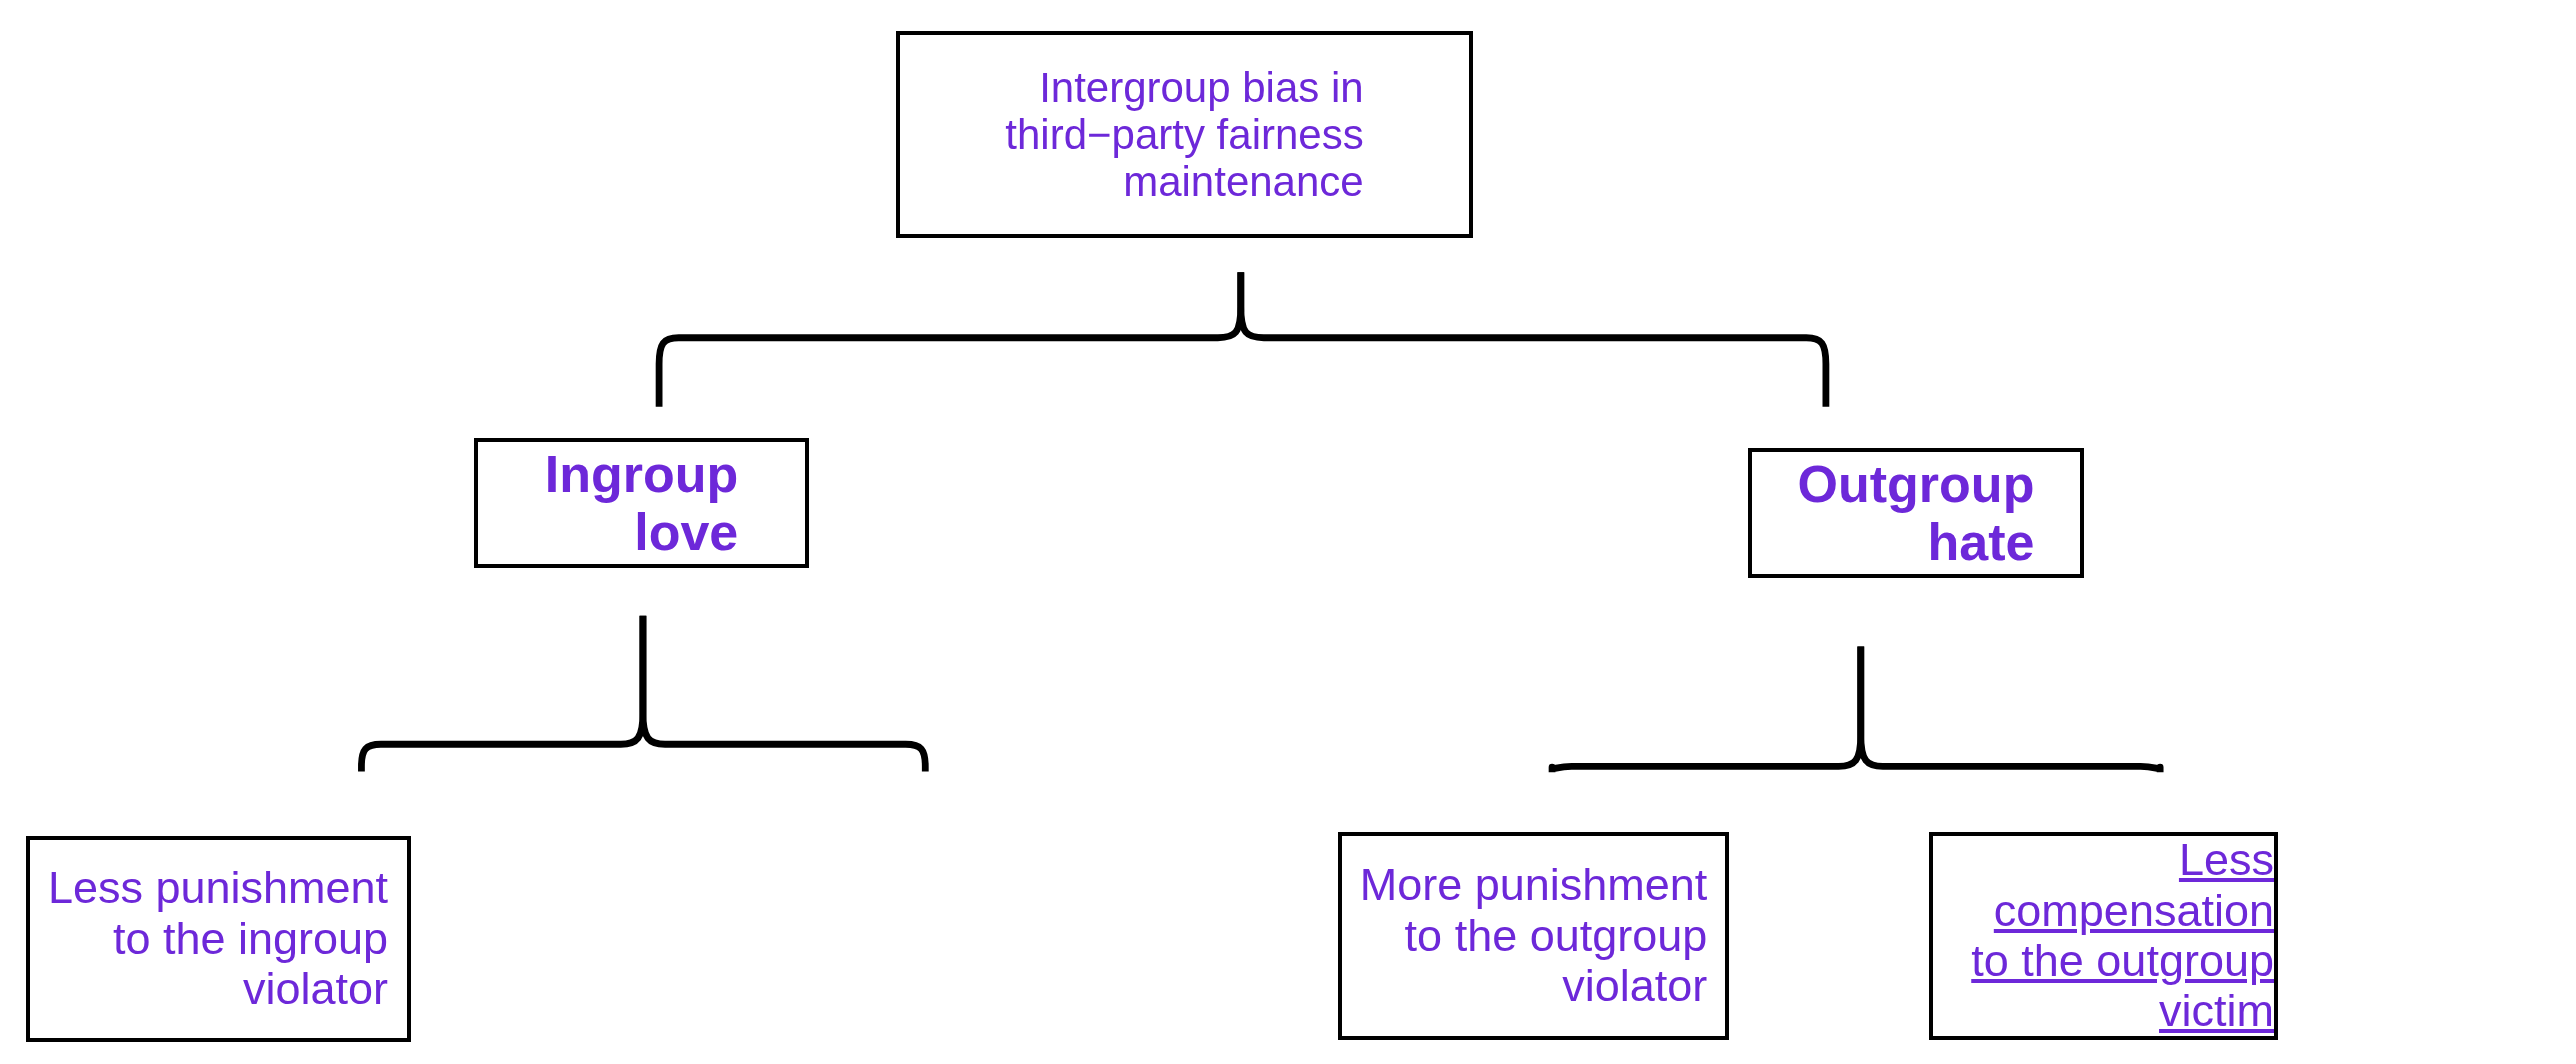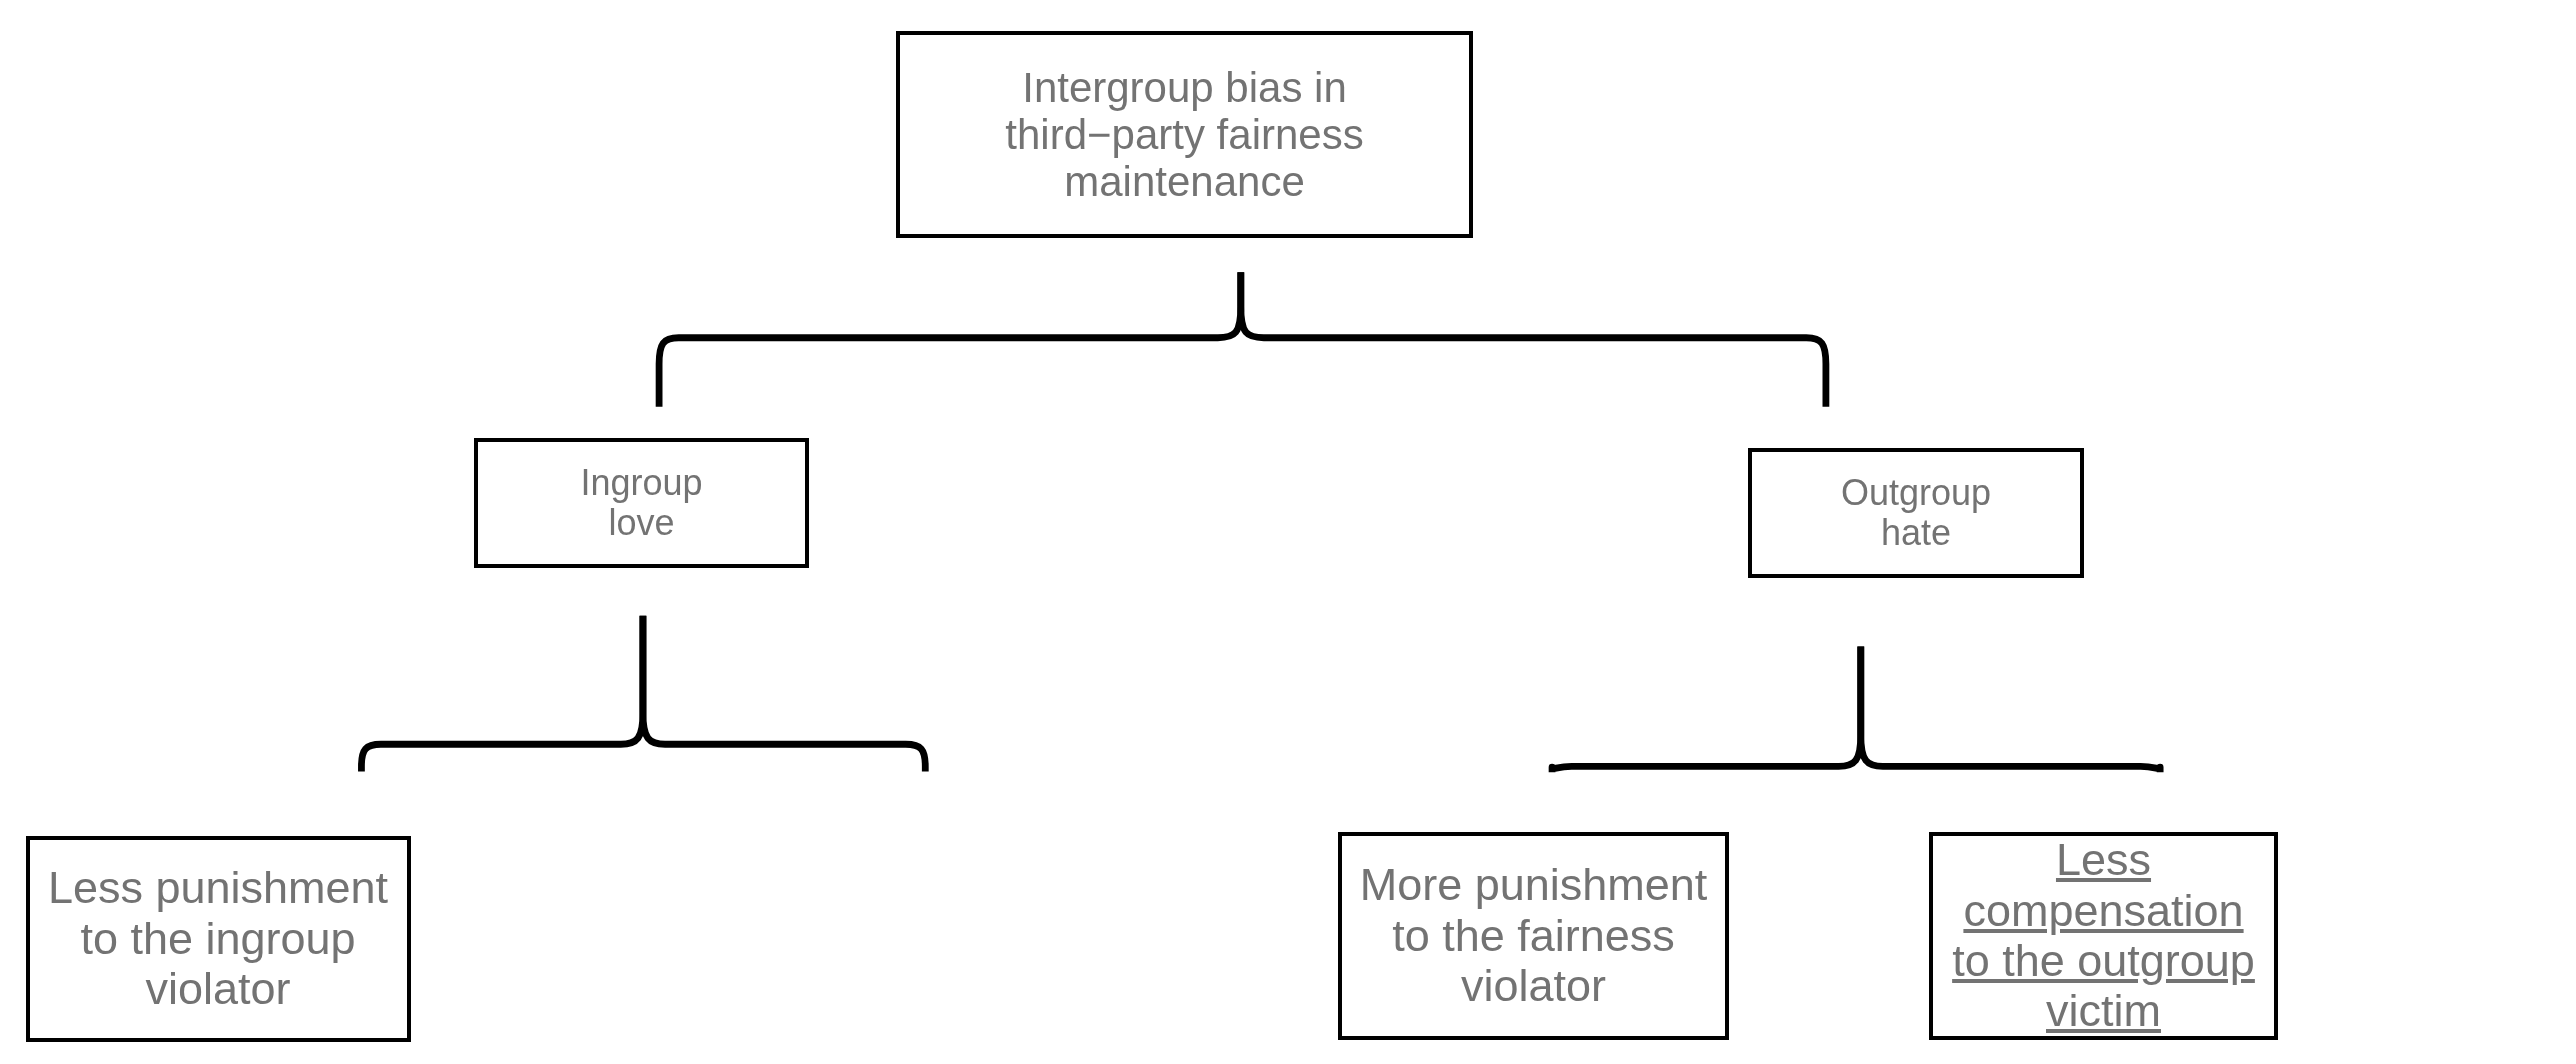--- a/index.html
+++ b/index.html
@@ -26,28 +26,28 @@
     pointer-events: none;
   }
   .node {
     position: absolute;
     box-sizing: border-box;
     background: #ffffff;
     border: 4.3px solid #000000;
     display: flex;
     align-items: center;
     justify-content: center;
-    text-align: center;
-    color: #737373;
+    text-align: right;
+    color: #6d28d9;
     line-height: 1.12;
     white-space: pre-line;
     z-index: 2;
   }
   .node-root      { left: 896px; top: 31px;  width: 577px; height: 207px; font-size: 42px; }
-  .node-lvl2      { top: 438px;  width: 335px; height: 130px; font-size: 36px; }
+  .node-lvl2      { top: 438px;  width: 335px; height: 130px; font-size: 52px; font-weight: bold; }
   .node-ingroup   { left: 474px; }
   .node-outgroup  { left: 1748px; top: 448px; width: 336px; height: 130px; }
   .node-leaf      { font-size: 45px; }
   .leaf-1 { left: 25.5px;   top: 836px; width: 385px; height: 206px; }
   .leaf-2 { left: 646px;  top: 836px; width: 410px; height: 206px; }
   .leaf-3 { left: 1338px; top: 832px; width: 391px; height: 208px; }
   .leaf-4 { left: 1929px; top: 832px; width: 349px; height: 208px; text-decoration: underline; }
 </style>
 </head>
 <body>
@@ -114,21 +114,21 @@
 
   <div class="node node-lvl2 node-outgroup">Outgroup
 hate</div>
 
   <div class="node node-leaf leaf-1">Less punishment
 to the ingroup
 violator</div>
 
 
   <div class="node node-leaf leaf-3">More punishment
-to the fairness
+to the outgroup
 violator</div>
 
   <div class="node node-leaf leaf-4">Less compensation
 to the outgroup
 victim</div>
 
 </div>
 
 
 </body></html>

